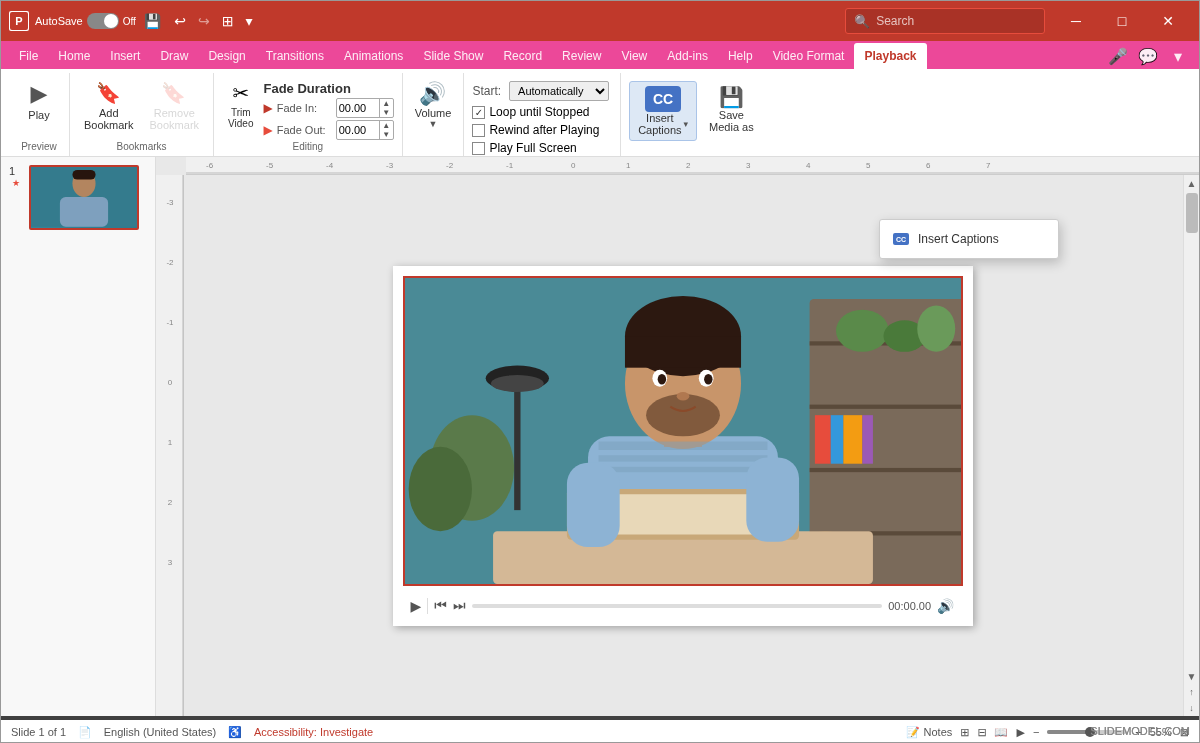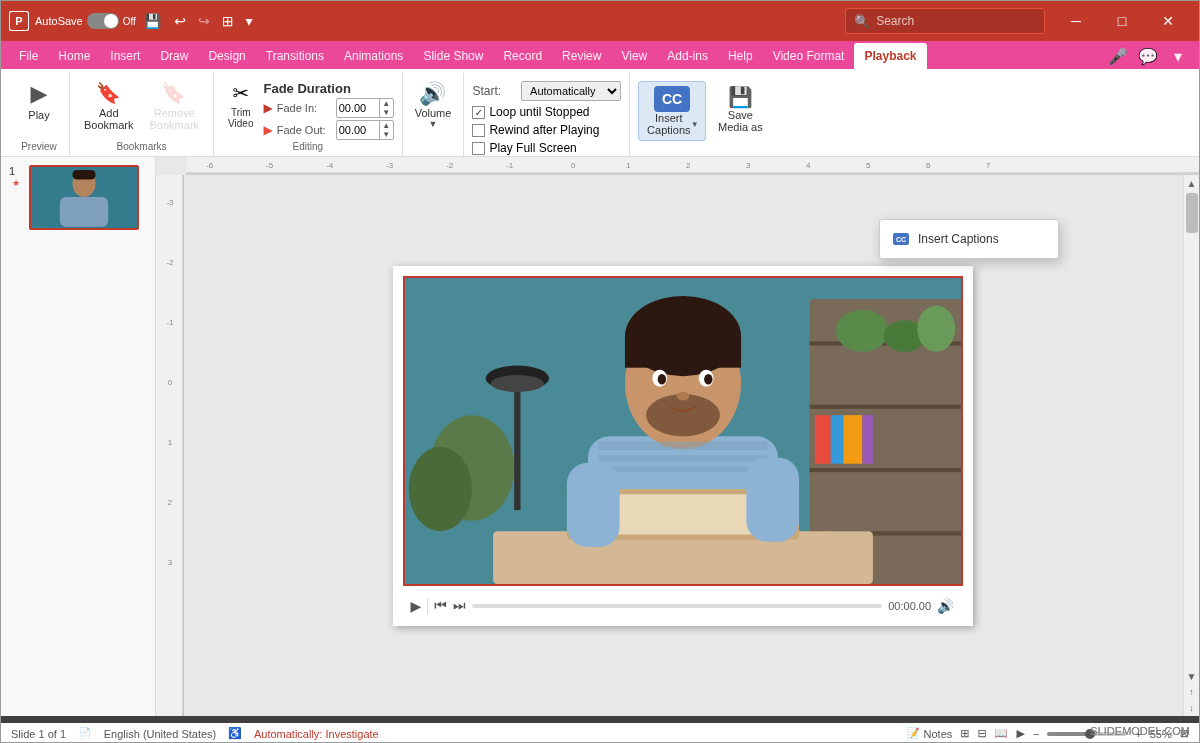--- a/index.html
+++ b/index.html
@@ -151,21 +151,21 @@
     .volume-icon { font-size: 22px; color: #555; }
     .volume-label { font-size: 11px; color: #333; }
 
     
     .video-options {
       display: flex;
       flex-direction: column;
       gap: 4px;
       padding-top: 4px;
     }
-    .video-opt-select { display: flex; align-items: center; gap: 20px; }
+    .video-opt-select { display: flex; align-items: center; gap: 8px; }
     .start-label { color: #555; }
     .start-select {
       border: 1px solid #aaa;
       border-radius: 2px;
       padding: 1px 4px;
       font-size: 11px;
       height: 20px;
       width: 100px;
     }
     .checkbox-row { display: flex; align-items: center; gap: 4px; }
@@ -397,21 +397,21 @@
       display: flex;
       flex-direction: column;
       align-items: center;
     }
     .scrollbar-btn { width: 16px; height: 16px; display: flex; align-items: center; justify-content: center; cursor: pointer; font-size: 10px; color: #666; }
 
     
     .status-bar {
       height: 28px;
       background: #fff;
-      border-top: 7px solid #404040;
+      border-top: 4px solid #404040;
       display: flex;
       align-items: center;
       padding: 0 10px;
       font-size: 11px;
       color: #555;
       gap: 16px;
     }
     .status-left { display: flex; align-items: center; gap: 12px; flex: 1; }
     .status-right { display: flex; align-items: center; gap: 8px; }
     .accessibility-badge { color: #c0392b; font-weight: 500; }
@@ -796,21 +796,21 @@
       </div>
     </div>
   </div>
 
   <div class="status-bar">
     <div class="status-left">
       <span>Slide 1 of 1</span>
       <span>📄</span>
       <span>English (United States)</span>
       <span>♿</span>
-      <span class="accessibility-badge">Automatically: Investigate</span>
+      <span class="accessibility-badge">Accessibility: Investigate</span>
     </div>
     <div class="status-right">
       <div class="notes-btn">
         <span>📝</span>
         <span>Notes</span>
       </div>
       <span class="view-btn">⊞</span>
       <span class="view-btn">⊟</span>
       <span class="view-btn">📖</span>
       <span class="view-btn">▶</span>

